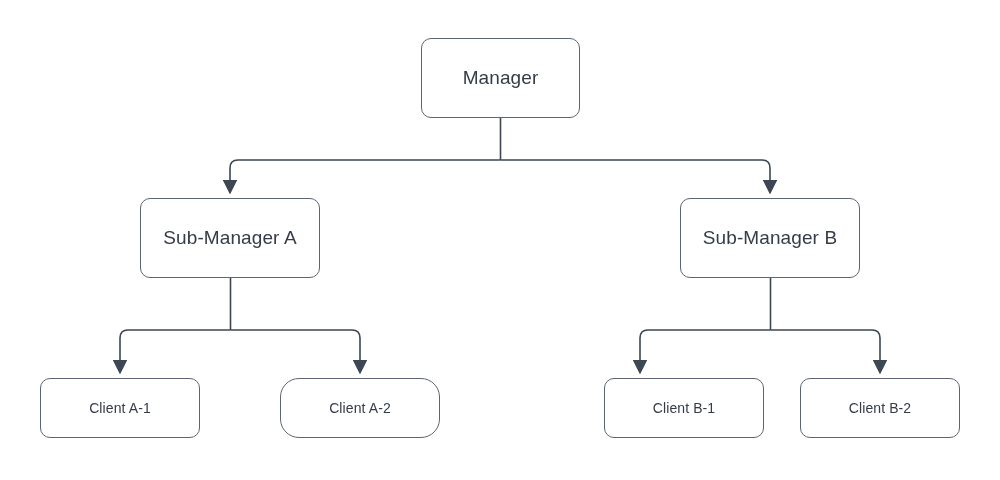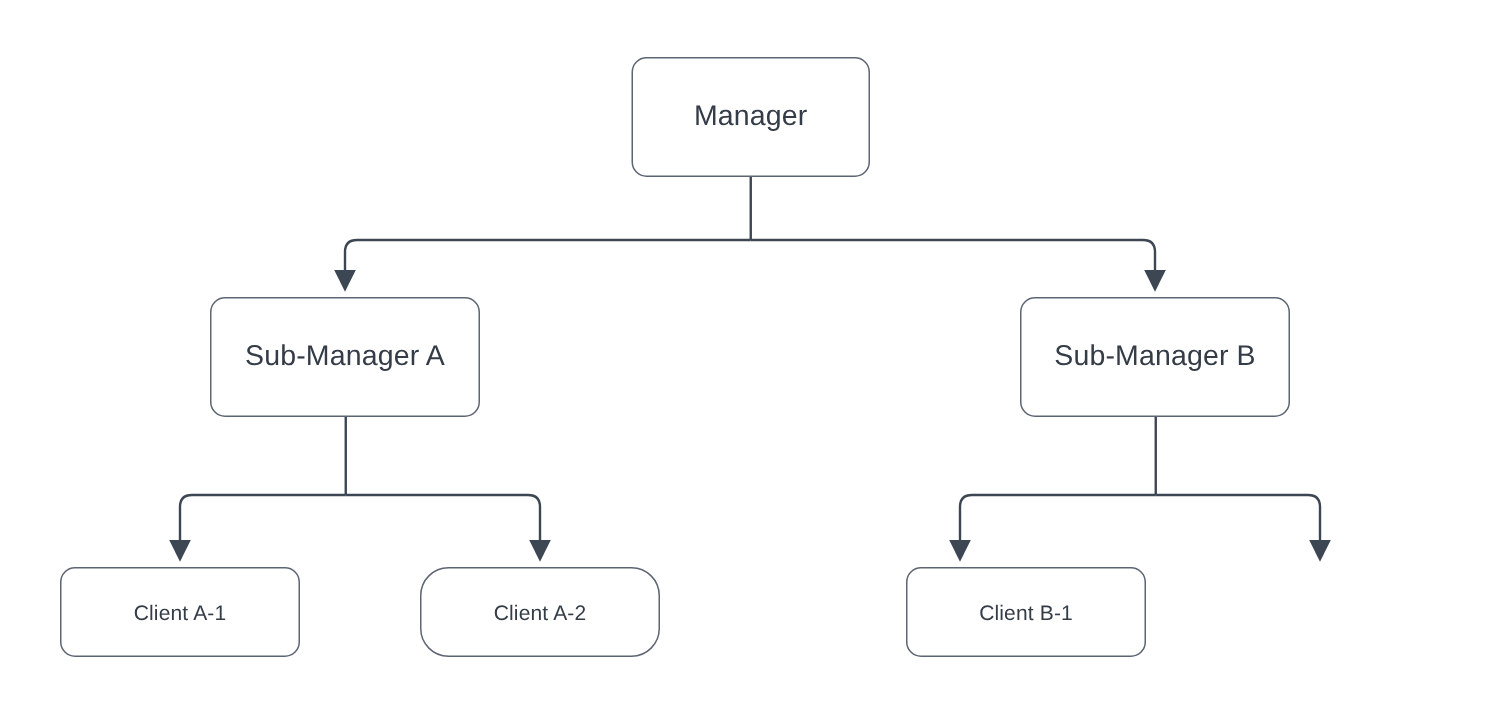--- a/index.html
+++ b/index.html
@@ -95,14 +95,17 @@
   </div>
 
   <div class="node lvl2" style="left:280px; top:378px; width:160px; height:60px;border-radius:19px;">
     <span class="node-label">Client A-2</span>
   </div>
 
   <div class="node lvl2" style="left:560px; top:378px; width:160px; height:60px;margin-left:44px;">
     <span class="node-label">Client B-1</span>
   </div>
 
+  <div class="node lvl2" style="left:800px; top:378px; width:160px; height:60px;">
+    <span class="node-label">Client B-2</span>
+  </div>
 
 </div>
 
 </body></html>

